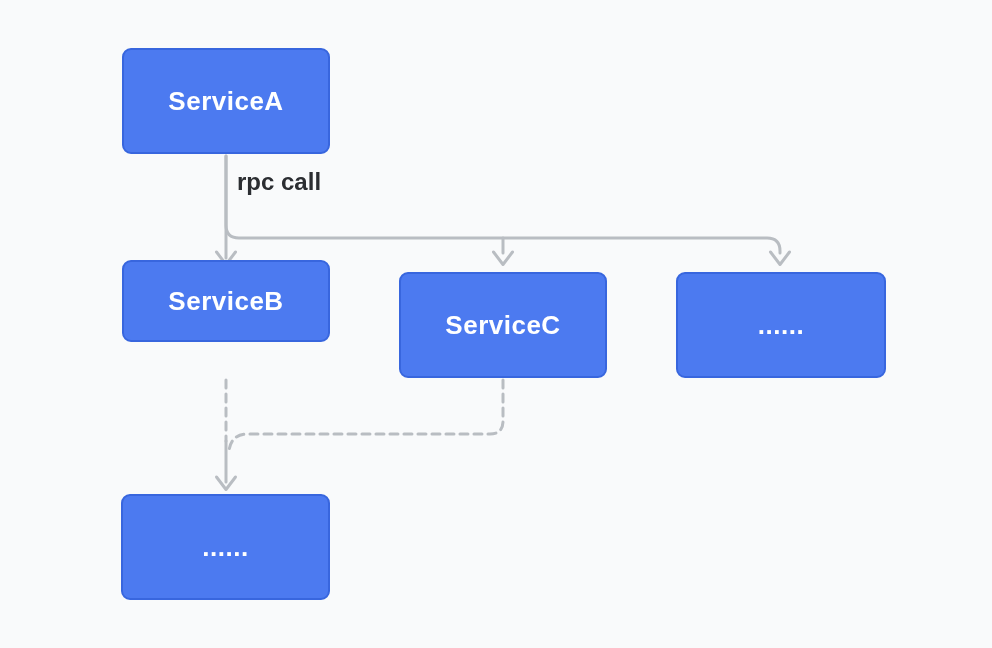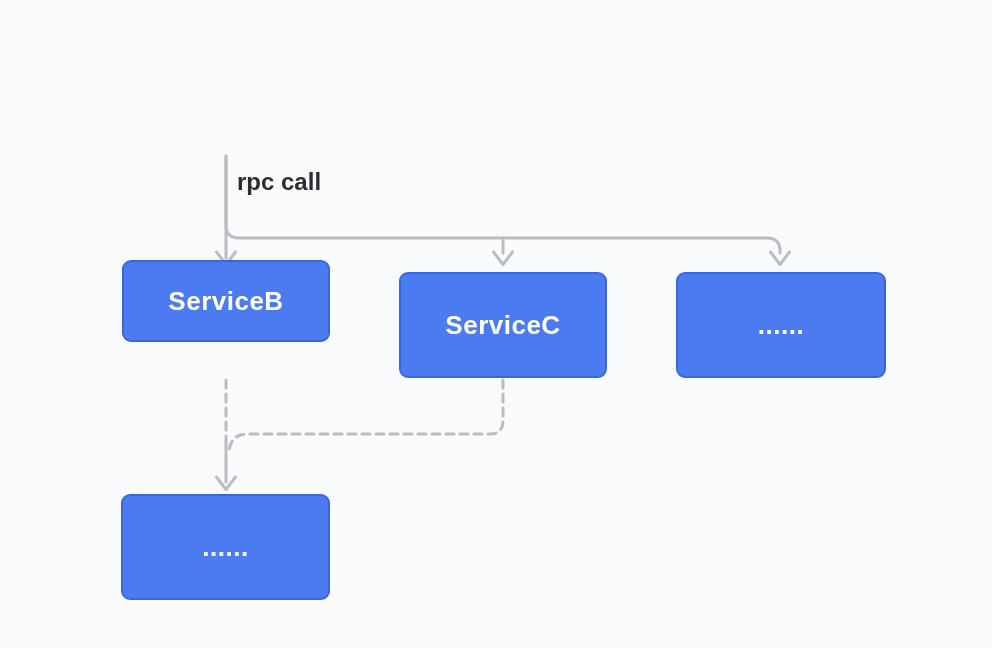--- a/index.html
+++ b/index.html
@@ -81,20 +81,23 @@
     <g>
       <path class="edge-line dashed" d="M503 380 L503 421 Q503 434 490 434 L248 434 Q231 434 229 451"></path>
     </g>
 
     <g>
       <path class="edge-line" d="M226 441 L226 482"></path>
       <path class="edge-line" d="M216.5 477 L226 489.5 L235.5 477"></path>
     </g>
   </svg>
 
+  <div class="node node-a">
+    <span>ServiceA</span>
+  </div>
   <div class="node node-b">
     <span>ServiceB</span>
   </div>
   <div class="node node-c">
     <span>ServiceC</span>
   </div>
   <div class="node node-d">
     <span>......</span>
   </div>
   <div class="node node-e">

